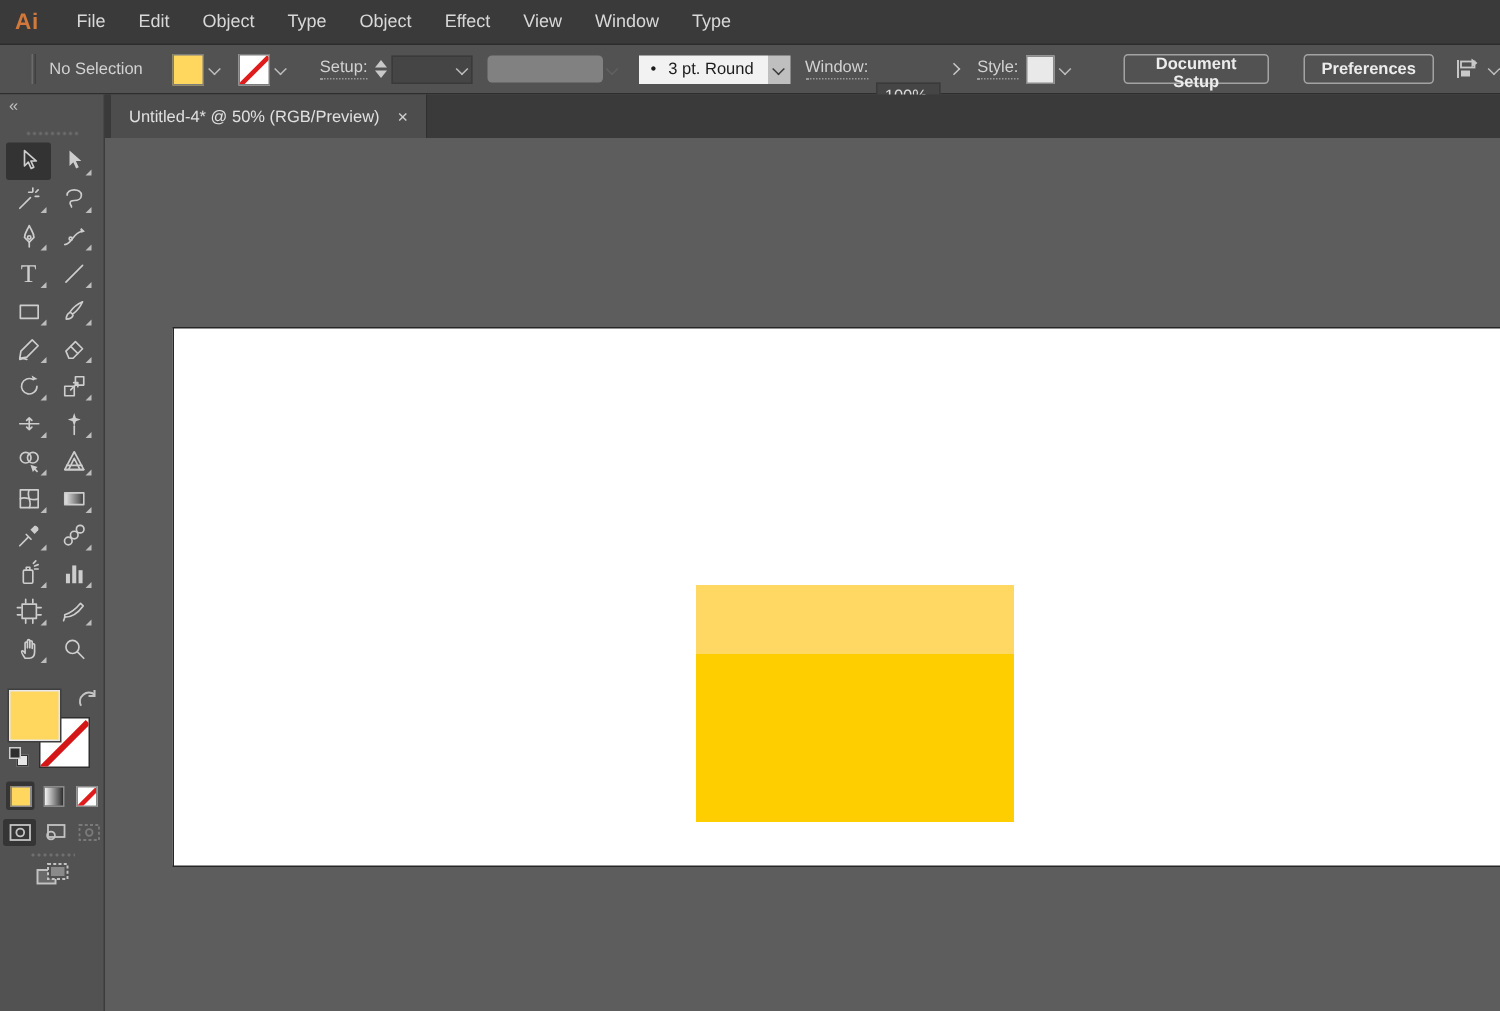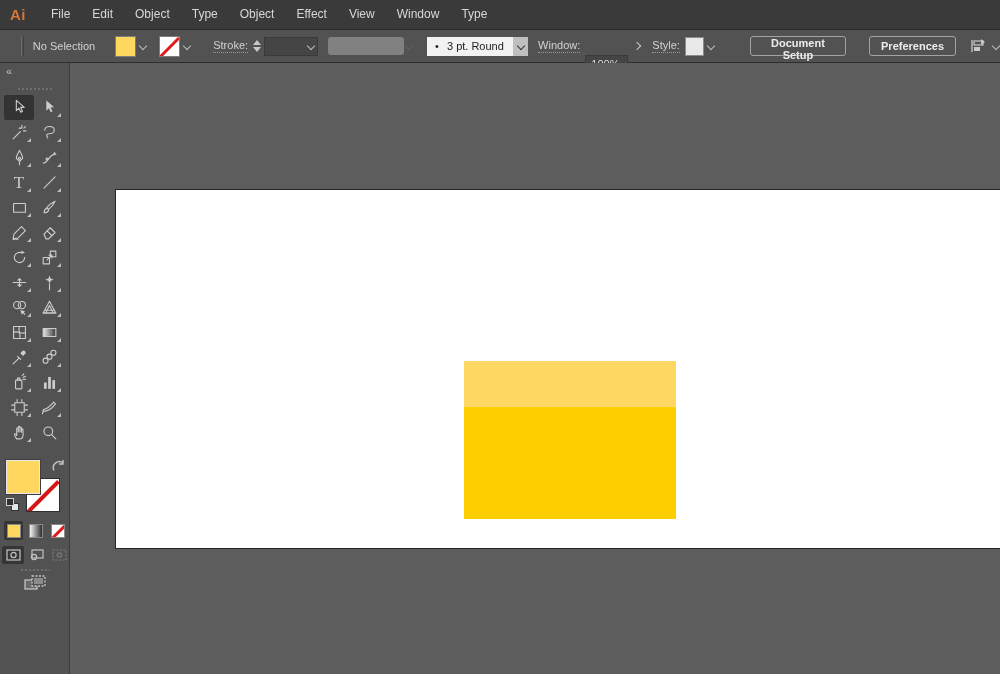--- a/index.html
+++ b/index.html
@@ -151,21 +151,21 @@
           <span class="chev"></span>
         </span>
     </span>
     <span class="swatch-combo">
       <span class="swatch none-swatch"></span>
       <span class="combo-arrow">
           <span class="chev"></span>
         </span>
     </span>
 
-    <span class="cb-label">Stroke:</span>
+    <span class="cb-label">Setup:</span>
     <span class="stepper">
       <i class="step-up"></i>
       <i class="step-down"></i>
     </span>
     <span class="dark-field sw-combo">
       <span class="chev"></span>
     </span>
 
     <span class="brush-preview"></span>
     <span class="combo-arrow">
@@ -442,20 +442,26 @@
       <span class="screen-mode">
         <svg viewBox="0 0 22 18">
           <rect x="1" y="5" width="12" height="9" fill="#6a6a6a"></rect>
           <rect x="8" y="1" width="13" height="10" fill="#525252" stroke-dasharray="2 1.5"></rect>
           <rect x="10" y="3" width="9" height="6" fill="#8a8a8a" stroke="none"></rect>
         </svg>
       </span>
     </div>
 
     <div class="right-col">
+      <div class="tabbar">
+        <div class="doc-tab">
+          <span class="tab-title">Untitled-4* @ 50% (RGB/Preview)</span>
+          <span class="tab-close">×</span>
+        </div>
+      </div>
 
       <div class="canvas">
         <div class="artboard">
           <div class="art-rect">
             <div class="band-top"></div>
             <div class="band-bottom"></div>
           </div>
         </div>
       </div>
     </div>

